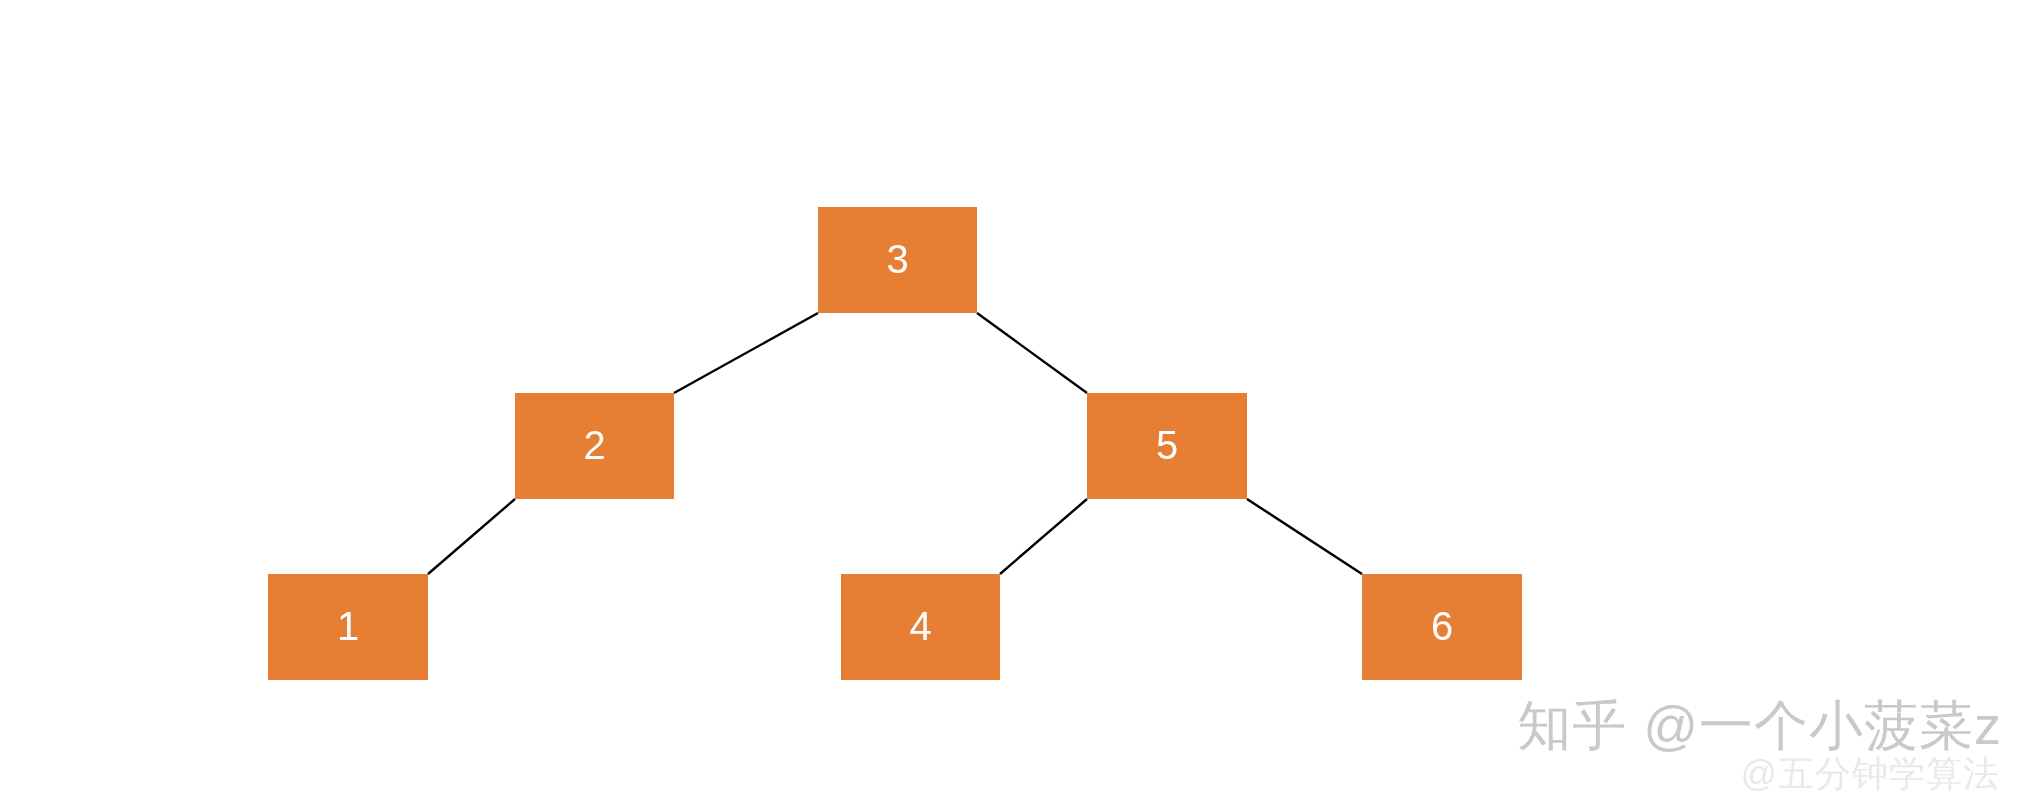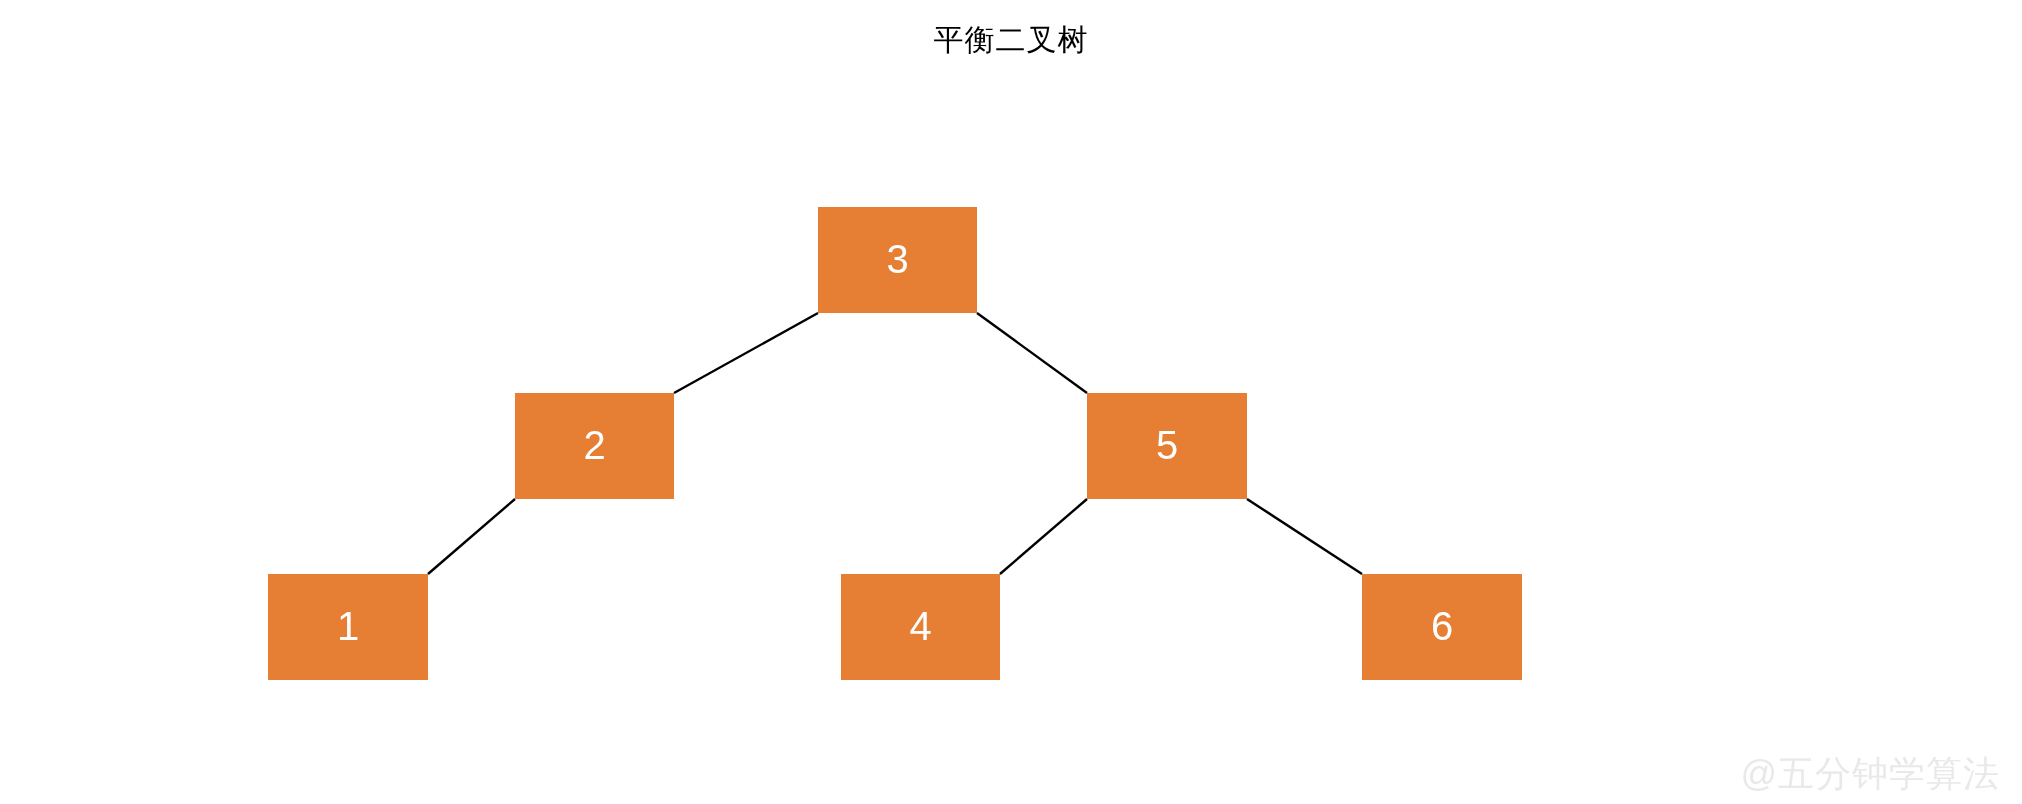--- a/index.html
+++ b/index.html
@@ -72,21 +72,20 @@
     color: #e9e9e9;
     white-space: nowrap;
     letter-spacing: 1px;
   }
 </style>
 </head>
 <body>
 
 <div id="canvas">
 
-  <div id="diagram-title">平衡二叉树</div>
 
   <svg id="edges-layer" viewBox="0 0 2022 804" xmlns="http://www.w3.org/2000/svg">
       <line x1="818" y1="313" x2="674" y2="393" stroke="#000000" stroke-width="2.4"></line>
       <line x1="977" y1="313" x2="1087" y2="393" stroke="#000000" stroke-width="2.4"></line>
       <line x1="515" y1="499" x2="428" y2="574" stroke="#000000" stroke-width="2.4"></line>
       <line x1="1087" y1="499" x2="1000" y2="574" stroke="#000000" stroke-width="2.4"></line>
       <line x1="1247" y1="499" x2="1362" y2="574" stroke="#000000" stroke-width="2.4"></line>
     </svg>
 
   <div id="nodes-layer">
@@ -103,16 +102,17 @@
         <span class="node-label">1</span>
       </div>
       <div class="tree-node" style="left: 841px; top: 574px; width: 159px; height: 106px; background: rgb(230, 126, 51); color: rgb(255, 255, 255);">
         <span class="node-label">4</span>
       </div>
       <div class="tree-node" style="left: 1362px; top: 574px; width: 160px; height: 106px; background: rgb(230, 126, 51); color: rgb(255, 255, 255);">
         <span class="node-label">6</span>
       </div>
     </div>
 
+  <div id="watermark-primary">知乎 @一个小菠菜z</div>
 
   <div id="watermark-secondary">@五分钟学算法</div>
 
 </div>
 
 </body></html>

